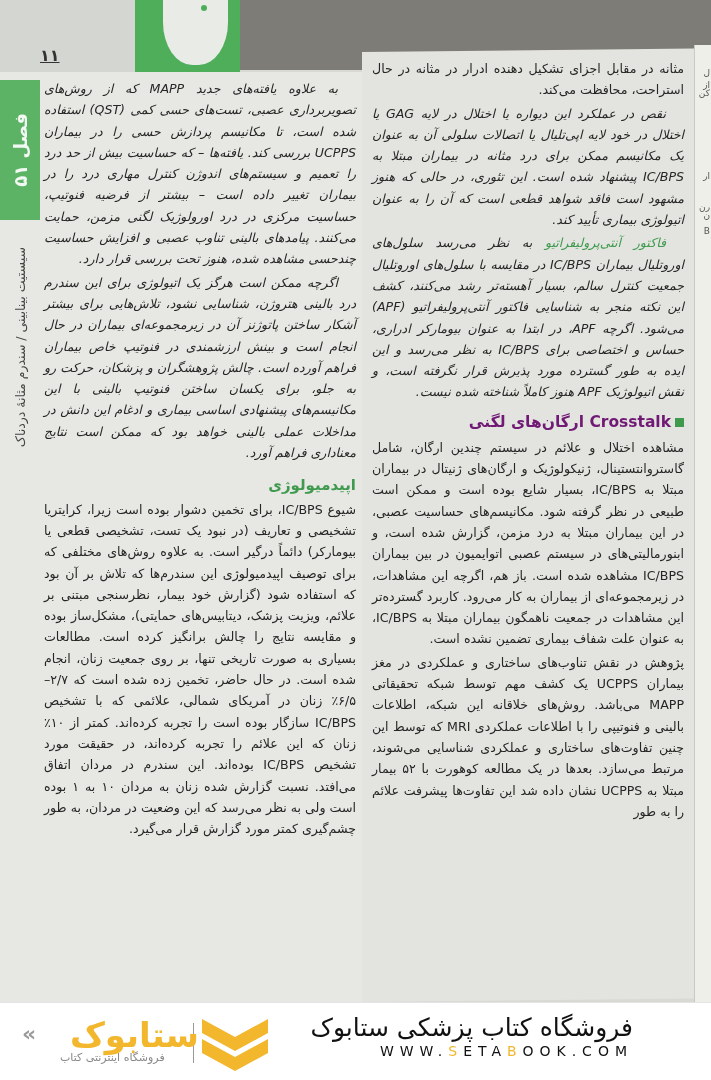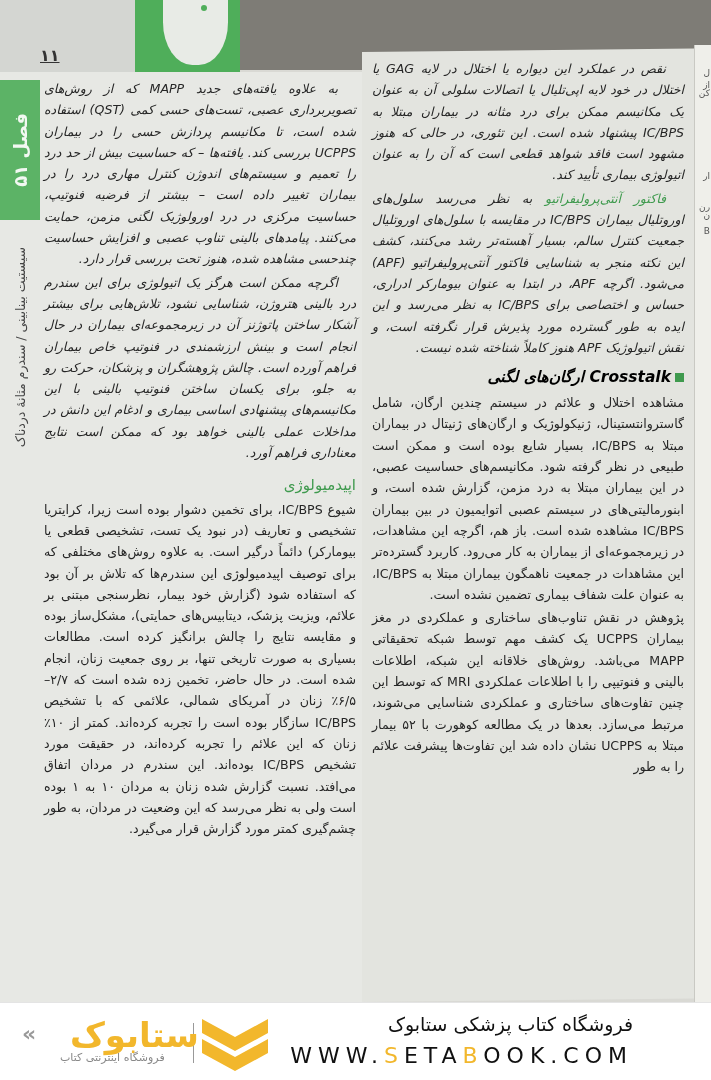--- a/index.html
+++ b/index.html
@@ -28,27 +28,27 @@
   .chapter-tab span { writing-mode:vertical-rl; transform:rotate(180deg); color:#f2f8f2; font-size:18px; font-weight:bold; direction:rtl; }
   .running-head { position:absolute; left:6px; top:232px; width:28px; height:230px; display:flex; align-items:center; justify-content:center; }
   .running-head span { writing-mode:vertical-rl; transform:rotate(180deg); color:#444; font-size:12.5px; direction:rtl; white-space:nowrap; }
 
   .col { position:absolute; direction:rtl; text-align:justify; color:#262626; font-size:12.6px; line-height:21.3px; }
   .col p { margin:0 0 2px 0; }
   .col p.indent { text-indent:18px;font-style:italic; }
   .col-left { left:44px; top:78px; width:312px; }
   .col-right { left:372px; top:58px; width:312px; }
   .green { color:#3f9a4e;margin-top:29px; }
-  .heading { color:#000000; font-weight:bold; font-size:15.5px; margin:8px 0 4px 0; line-height:22px;font-style:italic; }
+  .heading { color:#701a75; font-weight:bold; font-size:15.5px; margin:8px 0 4px 0; line-height:22px; }
   .heading .sq { display:inline-block; width:9px; height:9px; background:#3f9a4e; margin-left:4px; vertical-align:middle; }
-  .heading-plain { color:#3f9a4e; font-weight:normal; font-size:15px; margin:12px 0 2px 0; }
+  .heading-plain { color:#3f9a4e; font-weight:bold; font-size:15px; margin:12px 0 2px 0; }
 
   .banner { position:absolute; left:0; top:1002px; width:711px; height:78px; background:#ffffff; border-top:1px solid #e4e4e4; }
-  .banner-title { position:absolute; right:78px; top:10px; font-size:19px; color:#111; direction:rtl; }
-  .banner-url { position:absolute; right:78px; top:40px; font-size:22px; letter-spacing:6px; color:#111; font-family:"DejaVu Sans", sans-serif; }
+  .banner-title { position:absolute; right:78px; top:10px; font-size:25px; color:#111; direction:rtl; }
+  .banner-url { position:absolute; right:78px; top:40px; font-size:14px; letter-spacing:6px; color:#111; font-family:"DejaVu Sans", sans-serif; }
   .banner-url .y { color:#f2b72c; }
   .logo-chevron { position:absolute; left:200px; top:12px; width:70px; height:56px; }
   .logo-divider { position:absolute; left:193px; top:20px; width:1px; height:40px; background:#999; }
   .logo-word { position:absolute; left:32px; top:12px; font-size:34px; font-weight:bold; color:#f2b72c; direction:rtl; letter-spacing:1px; }
   .logo-arrows { position:absolute; left:22px; top:18px; font-size:22px; color:#9a9a9a; font-weight:bold; }
   .logo-sub { position:absolute; left:60px; top:48px; font-size:11px; color:#888; direction:rtl; }
 </style>
 </head>
 <body>
 
@@ -80,20 +80,21 @@
   </div>
 
   <div class="col col-left">
     <p class="indent">به علاوه یافته‌های جدید MAPP که از روش‌های تصویربرداری عصبی، تست‌های حسی کمی (QST) استفاده شده است، تا مکانیسم پردازش حسی را در بیماران UCPPS بررسی کند. یافته‌ها – که حساسیت بیش از حد درد را تعمیم و سیستم‌های اندوژن کنترل مهاری درد را در بیماران تغییر داده است – بیشتر از فرضیه فنوتیپ، حساسیت مرکزی در درد اورولوژیک لگنی مزمن، حمایت می‌کنند. پیامدهای بالینی تناوب عصبی و افزایش حساسیت چندحسی مشاهده شده، هنوز تحت بررسی قرار دارد.</p>
     <p class="indent">اگرچه ممکن است هرگز یک اتیولوژی برای این سندرم درد بالینی هتروژن، شناسایی نشود، تلاش‌هایی برای بیشتر آشکار ساختن پاتوژنز آن در زیرمجموعه‌ای بیماران در حال انجام است و بینش ارزشمندی در فنوتیپ خاص بیماران فراهم آورده است. چالش پژوهشگران و پزشکان، حرکت رو به جلو، برای یکسان ساختن فنوتیپ بالینی با این مکانیسم‌های پیشنهادی اساسی بیماری و ادغام این دانش در مداخلات عملی بالینی خواهد بود که ممکن است نتایج معناداری فراهم آورد.</p>
     <div class="heading-plain">اپیدمیولوژی</div>
     <p>شیوع IC/BPS، برای تخمین دشوار بوده است زیرا، کرایتریا تشخیصی و تعاریف (در نبود یک تست، تشخیصی قطعی یا بیومارکر) دائماً درگیر است. به علاوه روش‌های مختلفی که برای توصیف اپیدمیولوژی این سندرم‌ها که تلاش بر آن بود که استفاده شود (گزارش خود بیمار، نظرسنجی مبتنی بر علائم، ویزیت پزشک، دیتابیس‌های حمایتی)، مشکل‌ساز بوده و مقایسه نتایج را چالش برانگیز کرده است. مطالعات بسیاری به صورت تاریخی تنها، بر روی جمعیت زنان، انجام شده است. در حال حاضر، تخمین زده شده است که ۲/۷–۶/۵٪ زنان در آمریکای شمالی، علائمی که با تشخیص IC/BPS سازگار بوده است را تجربه کرده‌اند. کمتر از ۱۰٪ زنان که این علائم را تجربه کرده‌اند، در حقیقت مورد تشخیص IC/BPS بوده‌اند. این سندرم در مردان اتفاق می‌افتد. نسبت گزارش شده زنان به مردان ۱۰ به ۱ بوده است ولی به نظر می‌رسد که این وضعیت در مردان، به طور چشم‌گیری کمتر مورد گزارش قرار می‌گیرد.</p>
   </div>
 
   <div class="col col-right">
+    <p>مثانه در مقابل اجزای تشکیل دهنده ادرار در مثانه در حال استراحت، محافظت می‌کند.</p>
     <p class="indent">نقص در عملکرد این دیواره یا اختلال در لایه GAG یا اختلال در خود لایه اپی‌تلیال یا اتصالات سلولی آن به عنوان یک مکانیسم ممکن برای درد مثانه در بیماران مبتلا به IC/BPS پیشنهاد شده است. این تئوری، در حالی که هنوز مشهود است فاقد شواهد قطعی است که آن را به عنوان اتیولوژی بیماری تأیید کند.</p>
     <p class="indent"><span class="green">فاکتور آنتی‌پرولیفراتیو</span><span> به نظر می‌رسد سلول‌های اوروتلیال بیماران IC/BPS در مقایسه با سلول‌های اوروتلیال جمعیت کنترل سالم، بسیار آهسته‌تر رشد می‌کنند، کشف این نکته منجر به شناسایی فاکتور آنتی‌پرولیفراتیو (APF) می‌شود. اگرچه APF، در ابتدا به عنوان بیومارکر ادراری، حساس و اختصاصی برای IC/BPS به نظر می‌رسد و این ایده به طور گسترده مورد پذیرش قرار نگرفته است، و نقش اتیولوژیک APF هنوز کاملاً شناخته شده نیست.</span></p>
     <div class="heading"><span class="sq"></span><span>Crosstalk ارگان‌های لگنی</span></div>
     <p>مشاهده اختلال و علائم در سیستم چندین ارگان، شامل گاستروانتستینال، ژنیکولوژیک و ارگان‌های ژنیتال در بیماران مبتلا به IC/BPS، بسیار شایع بوده است و ممکن است طبیعی در نظر گرفته شود. مکانیسم‌های حساسیت عصبی، در این بیماران مبتلا به درد مزمن، گزارش شده است، و ابنورمالیتی‌های در سیستم عصبی اتوایمیون در بین بیماران IC/BPS مشاهده شده است. باز هم، اگرچه این مشاهدات، در زیرمجموعه‌ای از بیماران به کار می‌رود. کاربرد گسترده‌تر این مشاهدات در جمعیت ناهمگون بیماران مبتلا به IC/BPS، به عنوان علت شفاف بیماری تضمین نشده است.</p>
     <p>پژوهش در نقش تناوب‌های ساختاری و عملکردی در مغز بیماران UCPPS یک کشف مهم توسط شبکه تحقیقاتی MAPP می‌باشد. روش‌های خلاقانه این شبکه، اطلاعات بالینی و فنوتیپی را با اطلاعات عملکردی MRI که توسط این چنین تفاوت‌های ساختاری و عملکردی شناسایی می‌شوند، مرتبط می‌سازد. بعدها در یک مطالعه کوهورت با ۵۲ بیمار مبتلا به UCPPS نشان داده شد این تفاوت‌ها پیشرفت علائم را به طور</p>
   </div>
 </div>
 
 <div class="banner">
   <div class="banner-title">فروشگاه کتاب پزشکی ستابوک</div>

